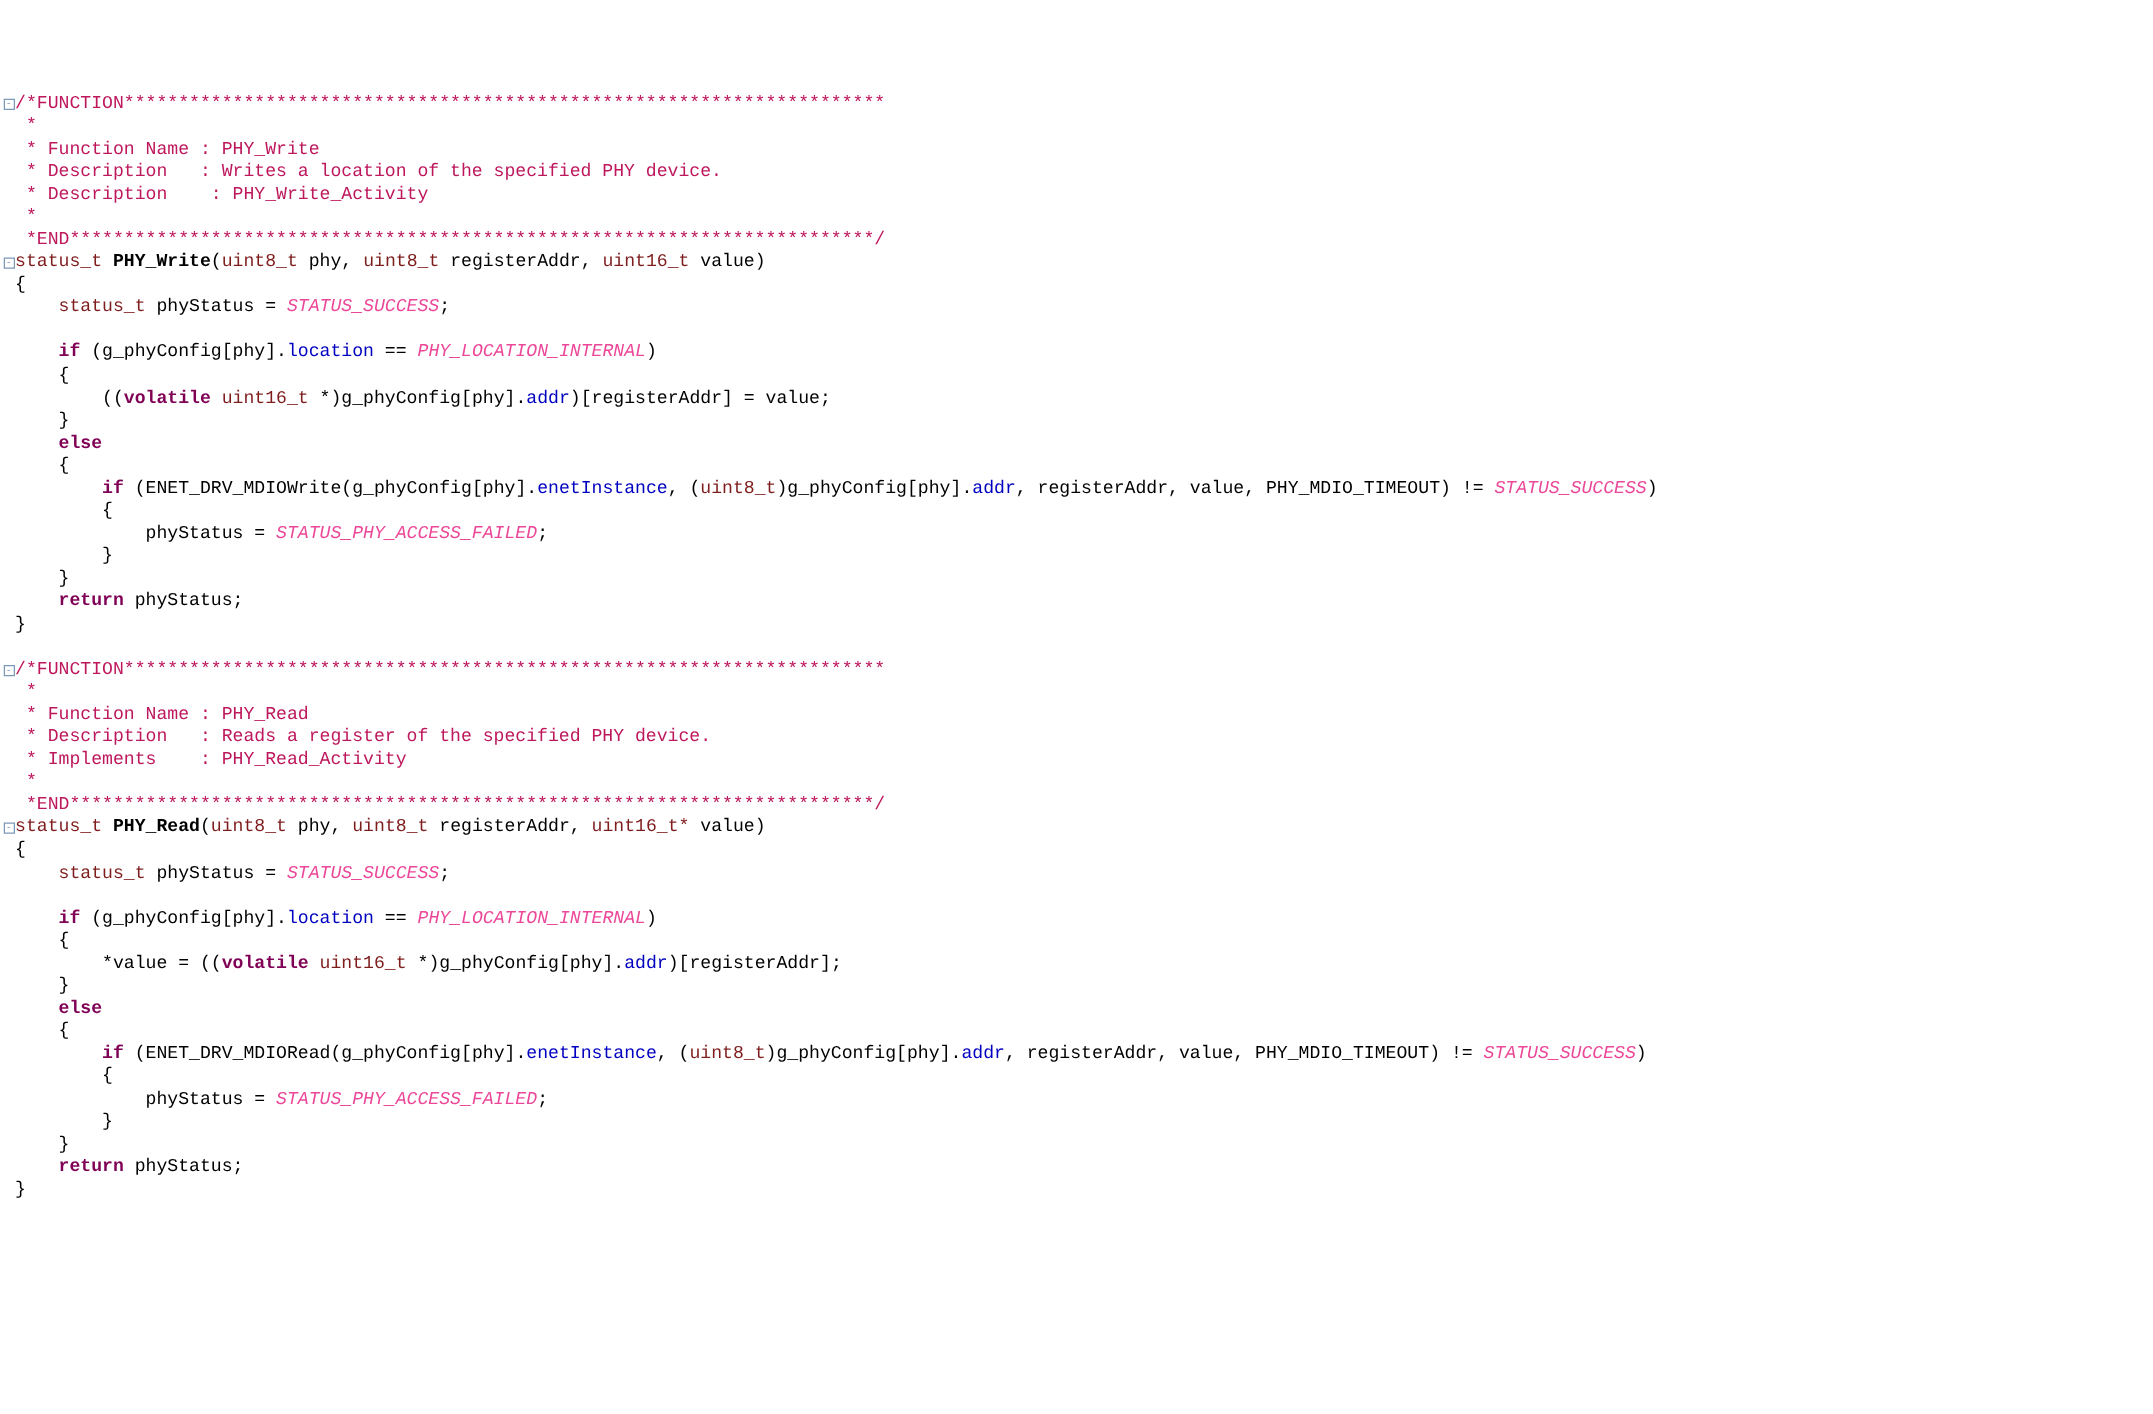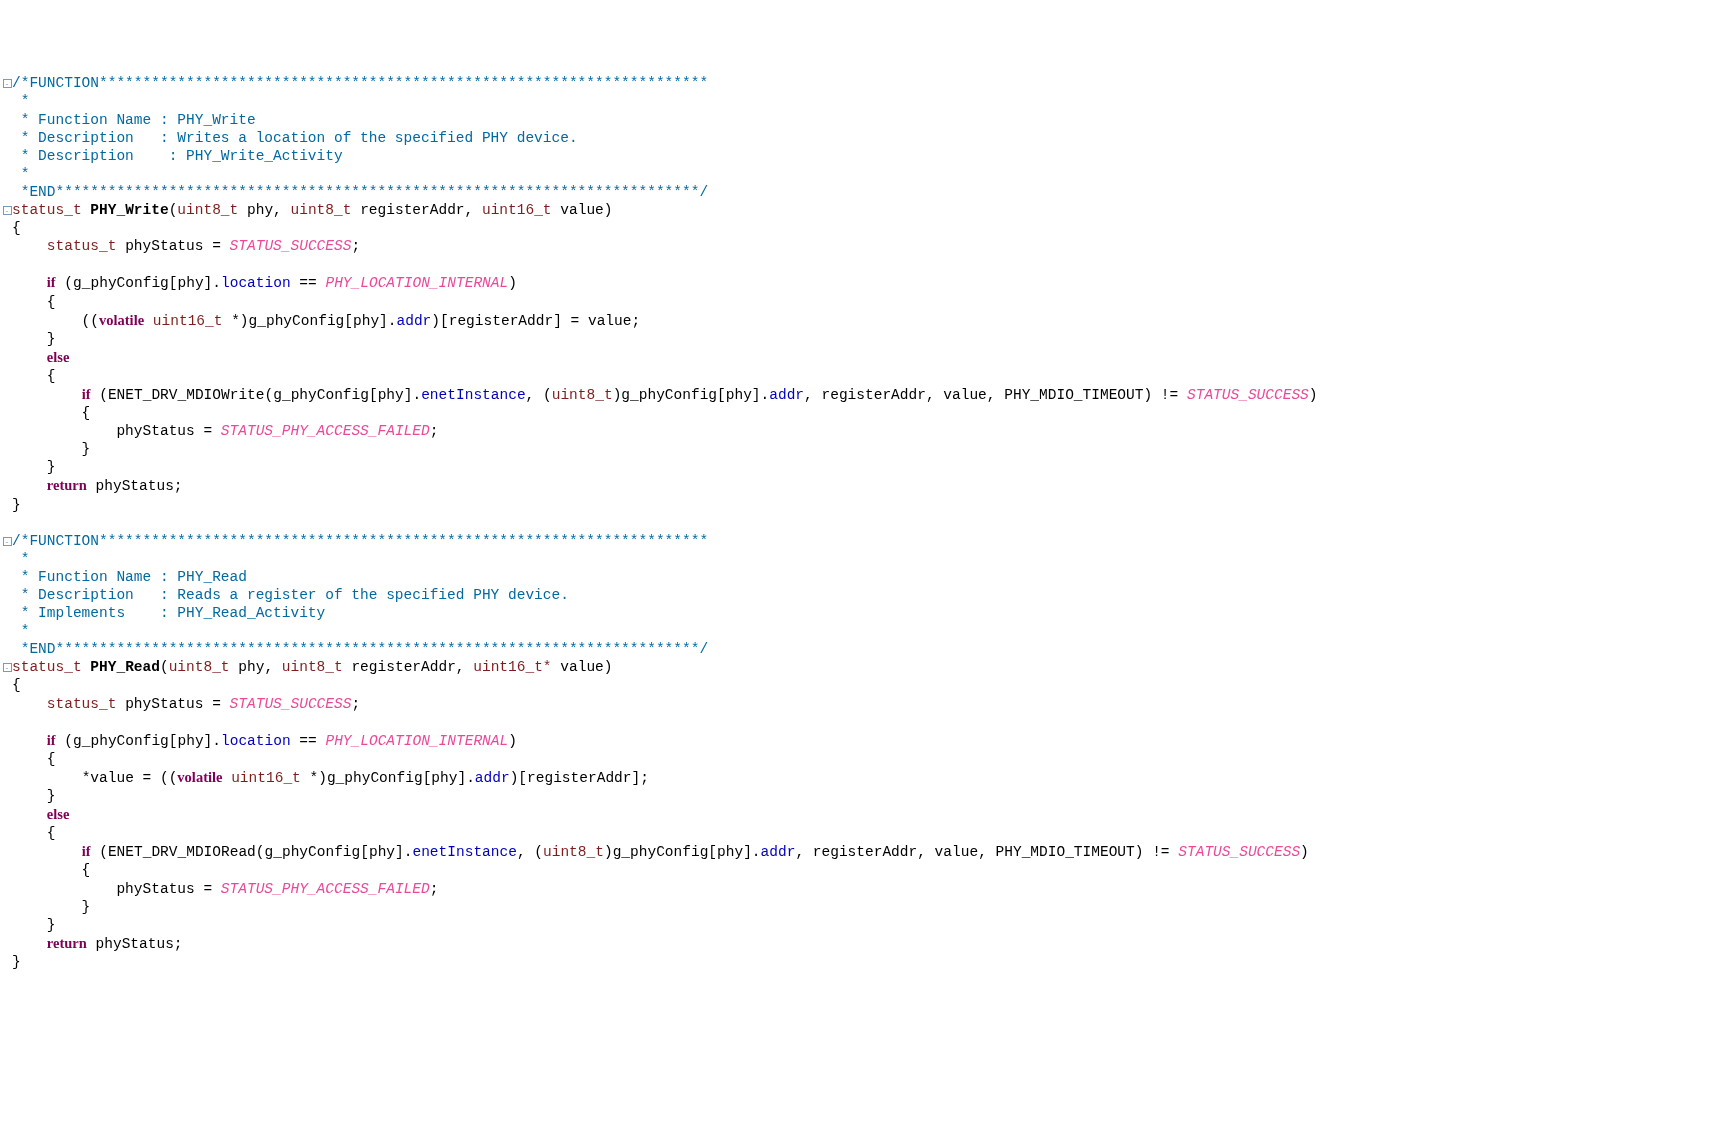--- a/index.html
+++ b/index.html
@@ -8,22 +8,22 @@
     background: #ffffff;
     font-family: "Consolas", "Courier New", monospace;
     font-size: 14.5px;
     line-height: 18.1px;
     white-space: pre;
     color: #000000;
   }
   .code-area {
     padding-left: 2px;
   }
-  .comment { color: #0369a1; text-align: right; }
-  .keyword { color: #7f0055; font-weight: bold; font-family: Liberation Serif, serif; }
+  .comment { color: #be185d; text-align: right; }
+  .keyword { color: #7f0055; font-weight: bold; }
   .type    { color: #7f1d1d; }
   .fname   { color: #000000; font-weight: bold; }
   .member  { color: #0000c0; }
   .const   { color: #ec4899; font-style: italic; }
   .fold {
     display: inline-block;
     width: 9px;
     height: 9px;
     border: 1px solid #7b99b9;
     background: #ffffff;

